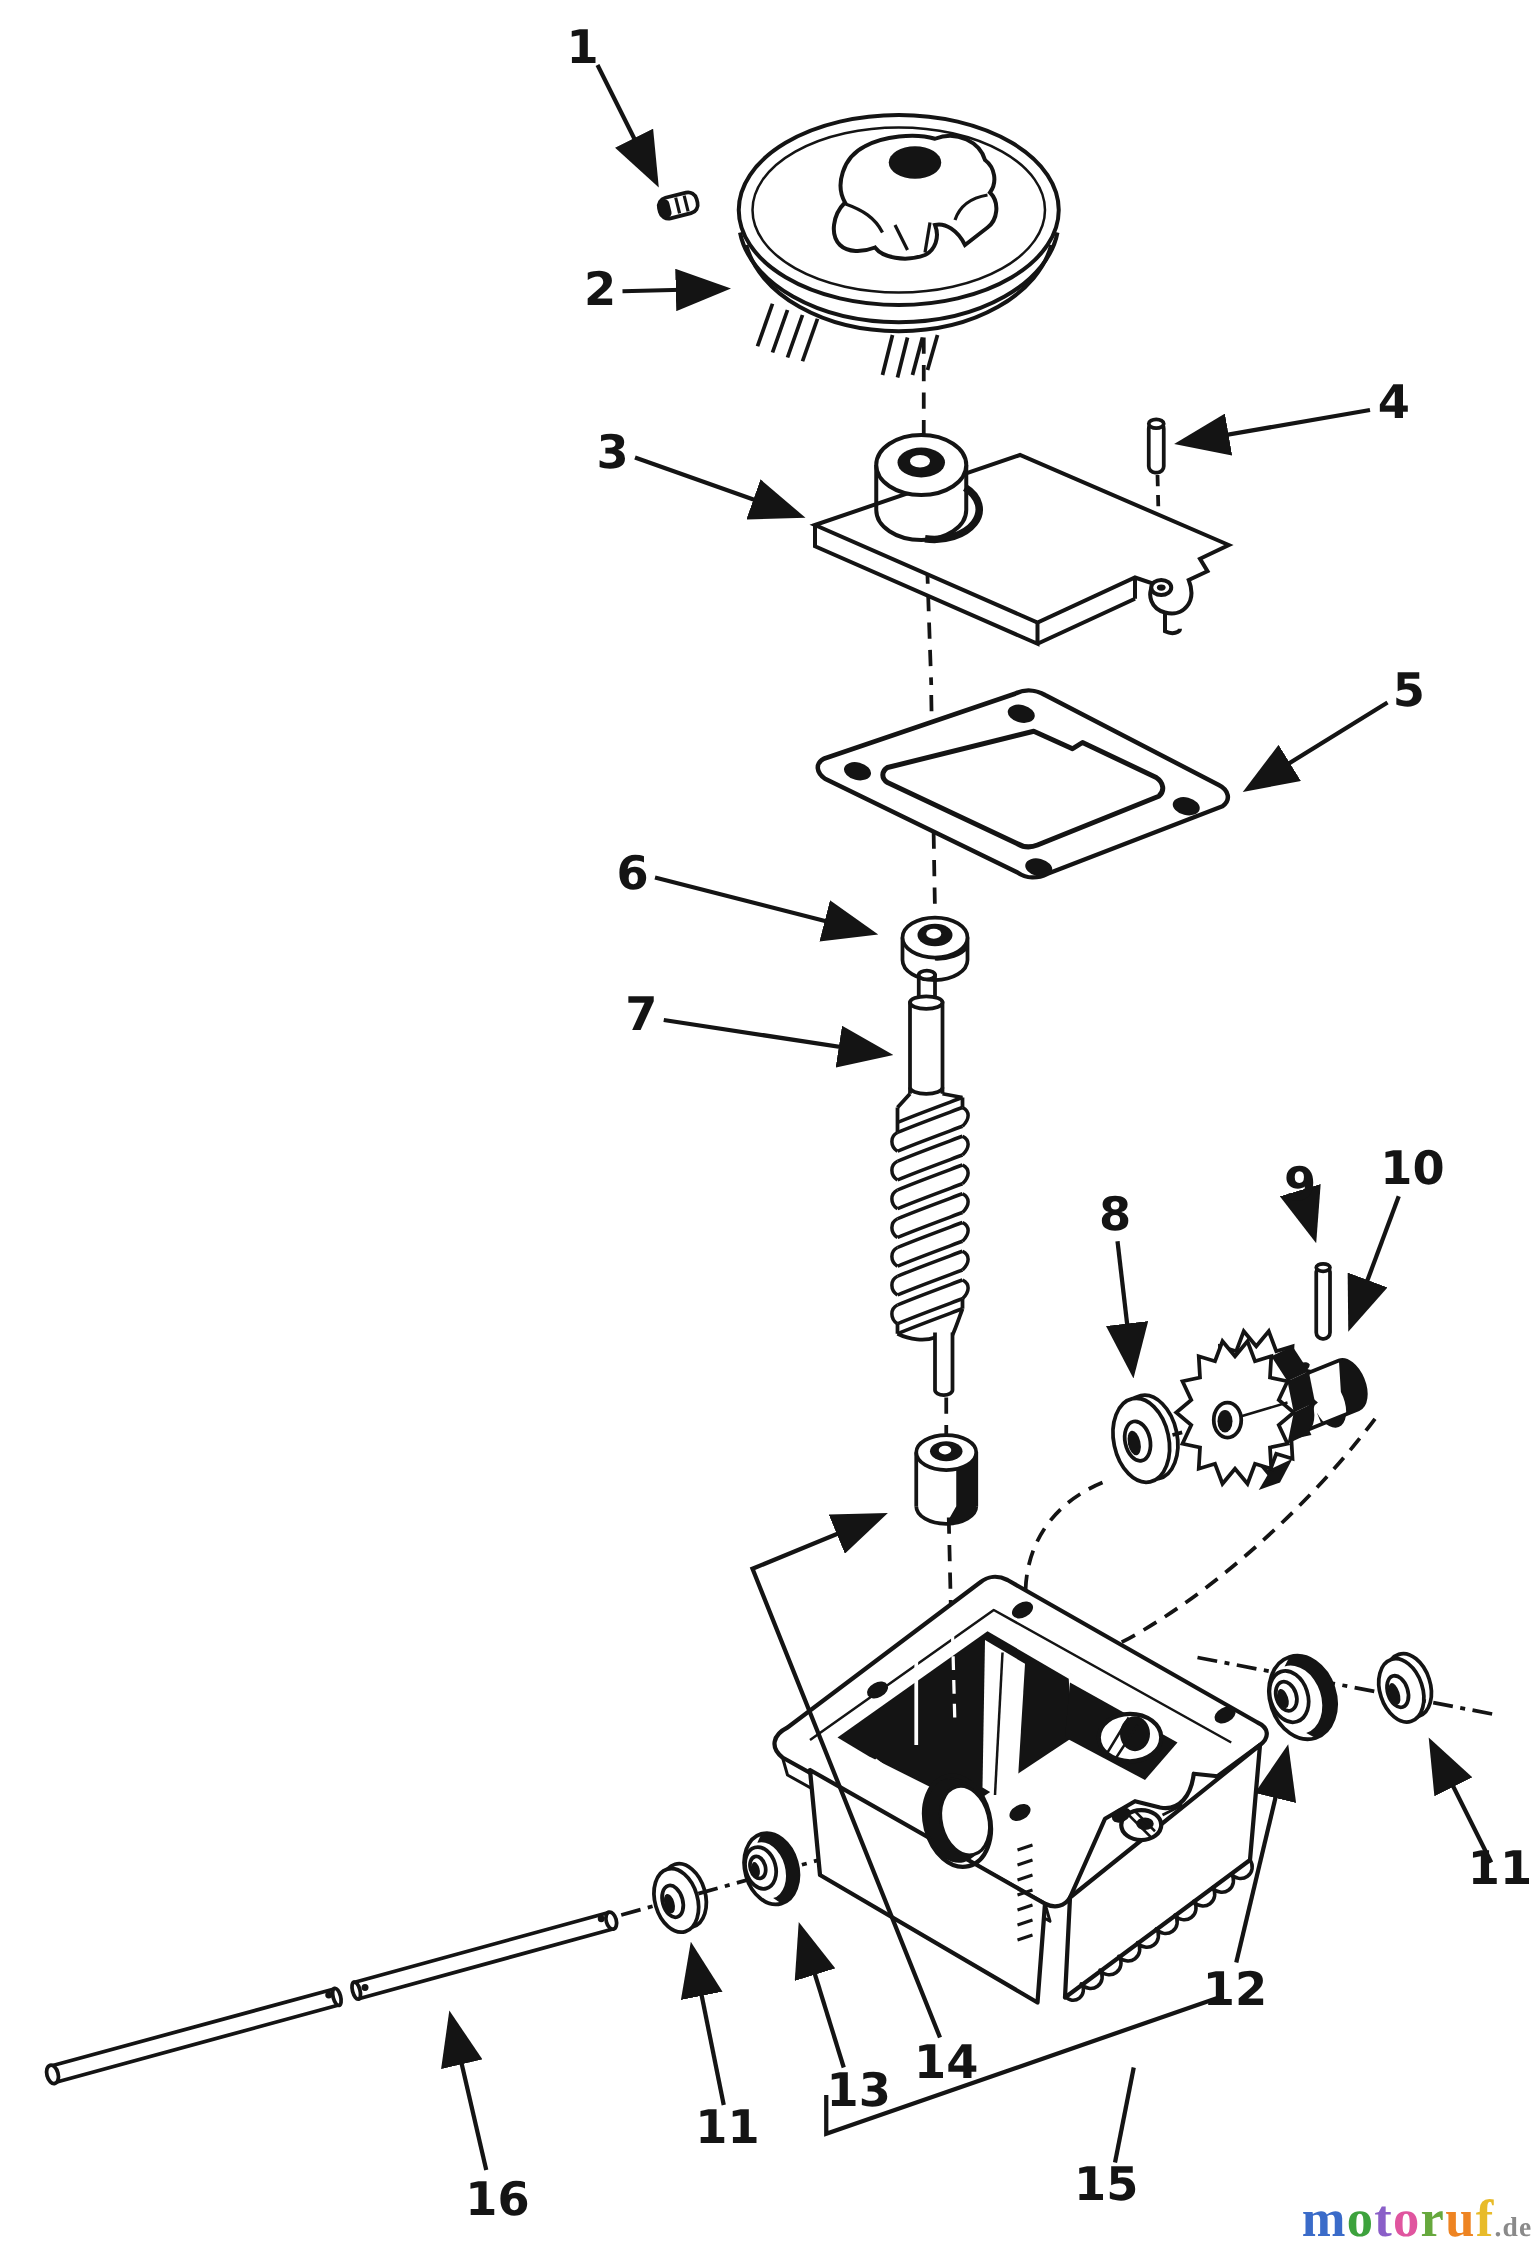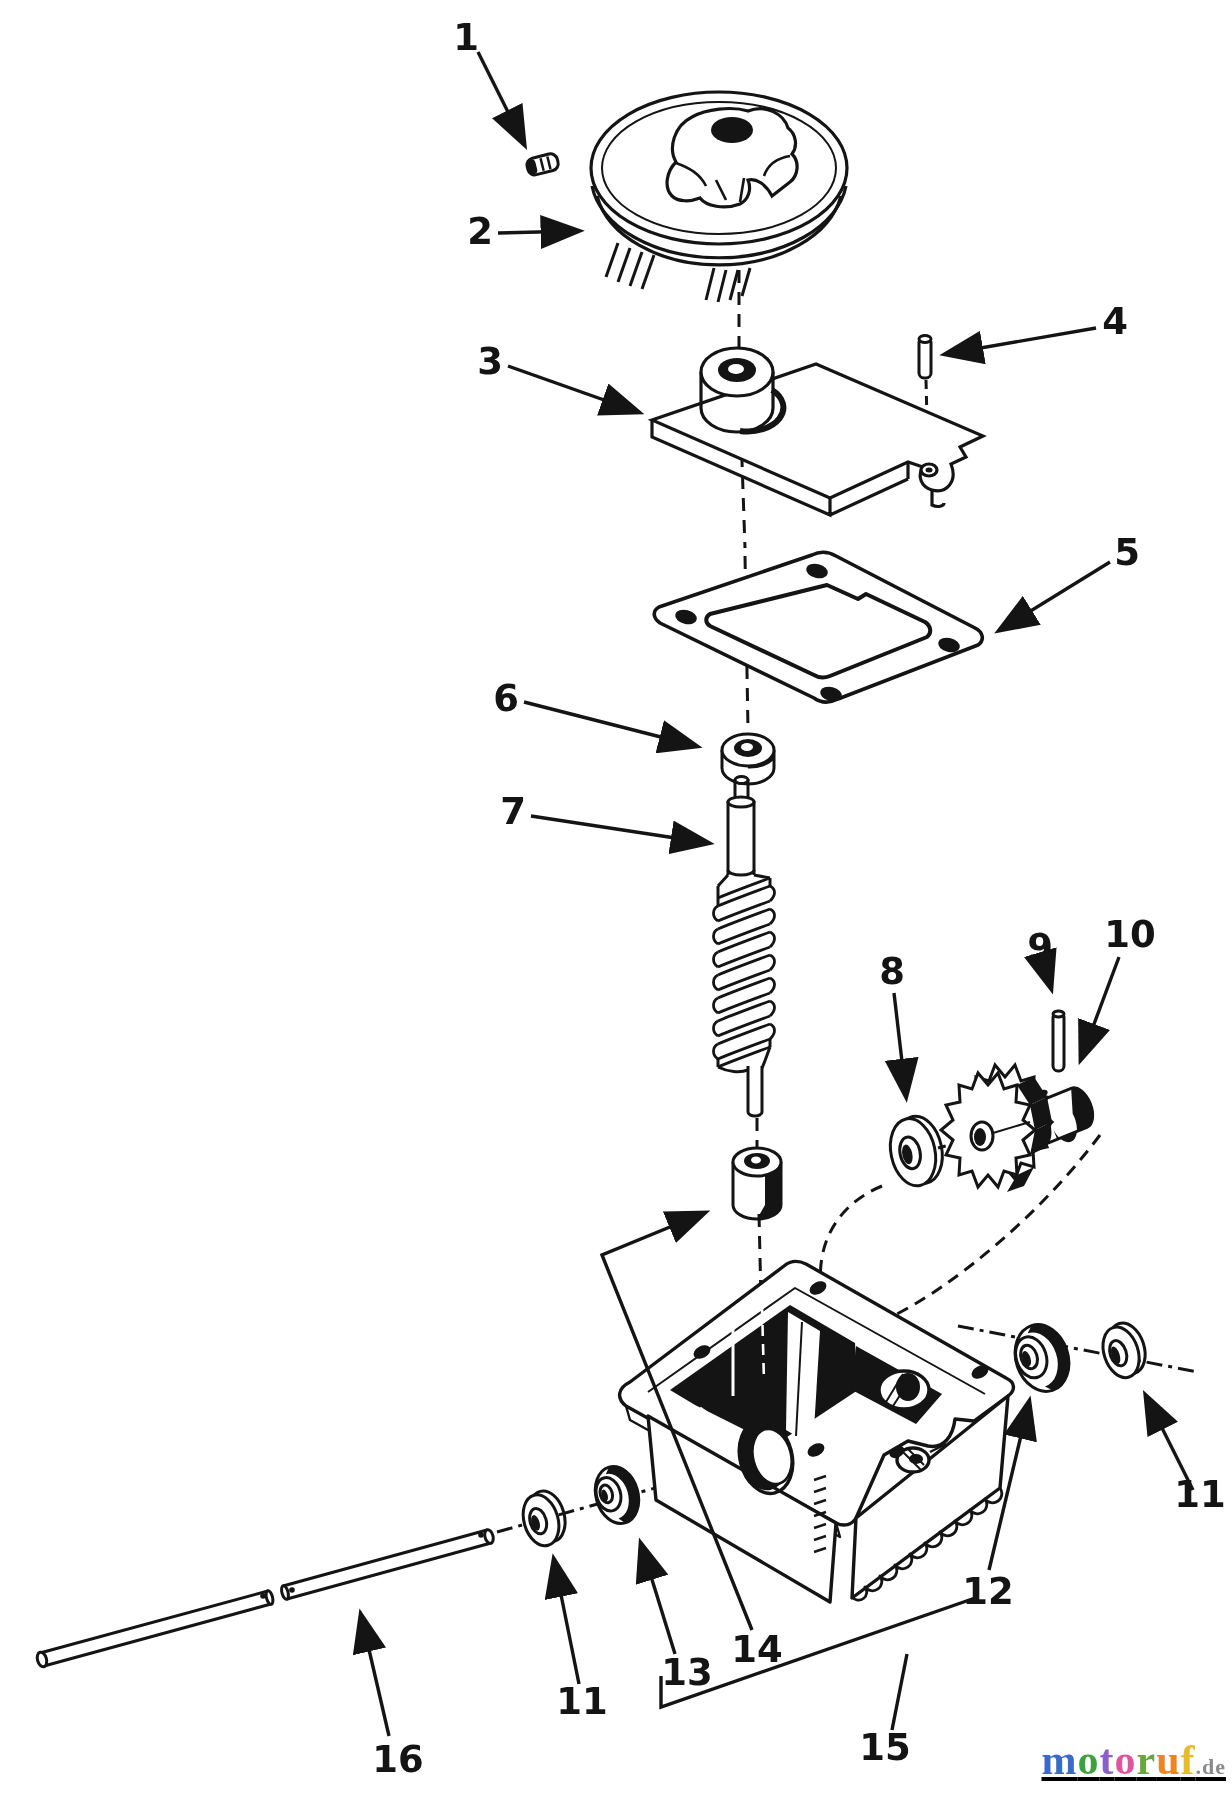--- a/index.html
+++ b/index.html
@@ -1,22 +1,22 @@
 <!DOCTYPE html>
 <html><head>
 <meta charset="utf-8">
 <style>
   html,body{margin:0;padding:0;background:#ffffff;}
   .stage{position:relative;width:1232px;height:1800px;background:#ffffff;overflow:hidden;
          font-family:"Liberation Sans",sans-serif;}
   svg text.callout{font-family:"DejaVu Sans","Liberation Sans",sans-serif;
        font-weight:bold;font-size:37px;fill:#141414;text-anchor:middle;}
-  .watermark{position:absolute;right:6px;bottom:16px;
+  .watermark{position:absolute;right:6px;bottom:0;
        font-family:"Liberation Serif","DejaVu Serif",serif;font-weight:bold;
-       font-size:42px;letter-spacing:1px;user-select:none;text-decoration:underline;}
+       font-size:42px;letter-spacing:1px;user-select:none;}
   .watermark .suffix{font-size:22px;font-weight:bold;}
 </style>
 </head>
 <body>
 
 <div class="stage">
 <svg width="1232" height="1800" viewBox="0 0 1232 1800">
   <defs>
     <marker id="ah" markerWidth="13" markerHeight="10" refX="11" refY="5" orient="auto">
       <path d="M0,0 L13,5 L0,10 Z" fill="#141414"></path>

